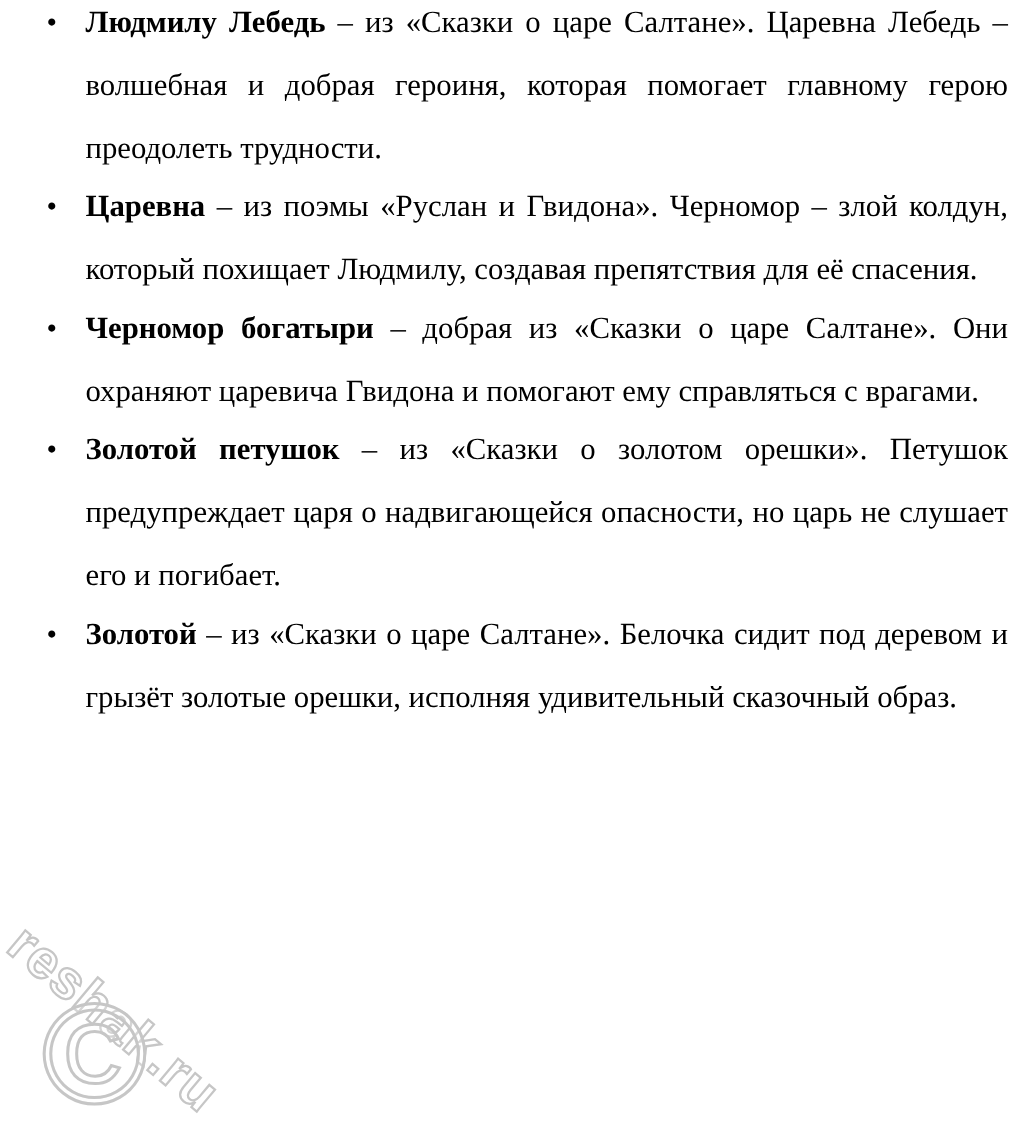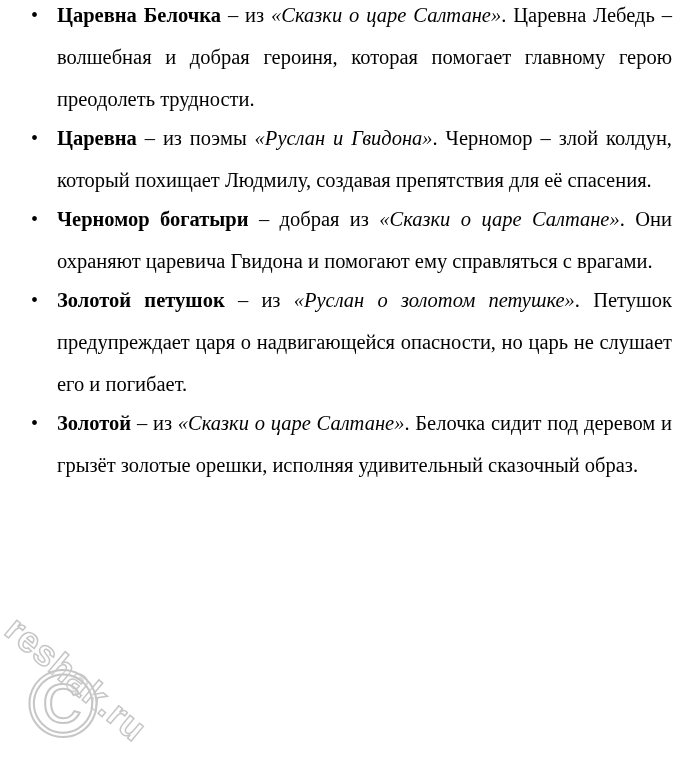--- a/index.html
+++ b/index.html
@@ -28,21 +28,21 @@
   ul.char-list li + li { margin-top: -3px; }
 
   .bullet {
     position: absolute;
     left: -26px;
     top: 0;
     font-size: 20px;
   }
 
   .char-name { font-weight: bold; }
-  .work-title { font-style: italic; }
+  .work-title { }
 
   p.closing {
     margin: -3px 0 0 0;
     padding: 0 8px 0 2px;
     text-align: justify;
   }
 
   .watermark {
     position: absolute;
     left: 0; top: 0;
@@ -74,27 +74,27 @@
     color: rgba(255, 255, 255, 0.25);
     -webkit-text-stroke: 2px #c6c6c6;
   }
 </style>
 </head>
 <body>
 
 <div class="page">
 
   <ul class="char-list">
-    <li><span class="bullet">•</span><span class="char-name">Царевна Белочка</span><span> – из </span><span class="work-title">«Сказки о царе Салтане»</span><span>. Царевна Лебедь – волшебная и добрая героиня, которая помогает главному герою преодолеть трудности.</span></li>
+    <li><span class="bullet">•</span><span class="char-name">Людмилу Лебедь</span><span> – из </span><span class="work-title">«Сказки о царе Салтане»</span><span>. Царевна Лебедь – волшебная и добрая героиня, которая помогает главному герою преодолеть трудности.</span></li>
 
     <li><span class="bullet">•</span><span class="char-name">Царевна</span><span> – из поэмы </span><span class="work-title">«Руслан и Гвидона»</span><span>. Черномор – злой колдун, который похищает Людмилу, создавая препятствия для её спасения.</span></li>
 
     <li><span class="bullet">•</span><span class="char-name">Черномор богатыри</span><span> – добрая из </span><span class="work-title">«Сказки о царе Салтане»</span><span>. Они охраняют царевича Гвидона и помогают ему справляться с врагами.</span></li>
 
-    <li><span class="bullet">•</span><span class="char-name">Золотой петушок</span><span> – из </span><span class="work-title">«Руслан о золотом петушке»</span><span>. Петушок предупреждает царя о надвигающейся опасности, но царь не слушает его и погибает.</span></li>
+    <li><span class="bullet">•</span><span class="char-name">Золотой петушок</span><span> – из </span><span class="work-title">«Сказки о золотом орешки»</span><span>. Петушок предупреждает царя о надвигающейся опасности, но царь не слушает его и погибает.</span></li>
 
     <li><span class="bullet">•</span><span class="char-name">Золотой</span><span> – из </span><span class="work-title">«Сказки о царе Салтане»</span><span>. Белочка сидит под деревом и грызёт золотые орешки, исполняя удивительный сказочный образ.</span></li>
   </ul>
 
 
   <div class="watermark">
     <span class="wm-site">reshak.ru</span>
     <span class="wm-copy">©</span>
   </div>
 

